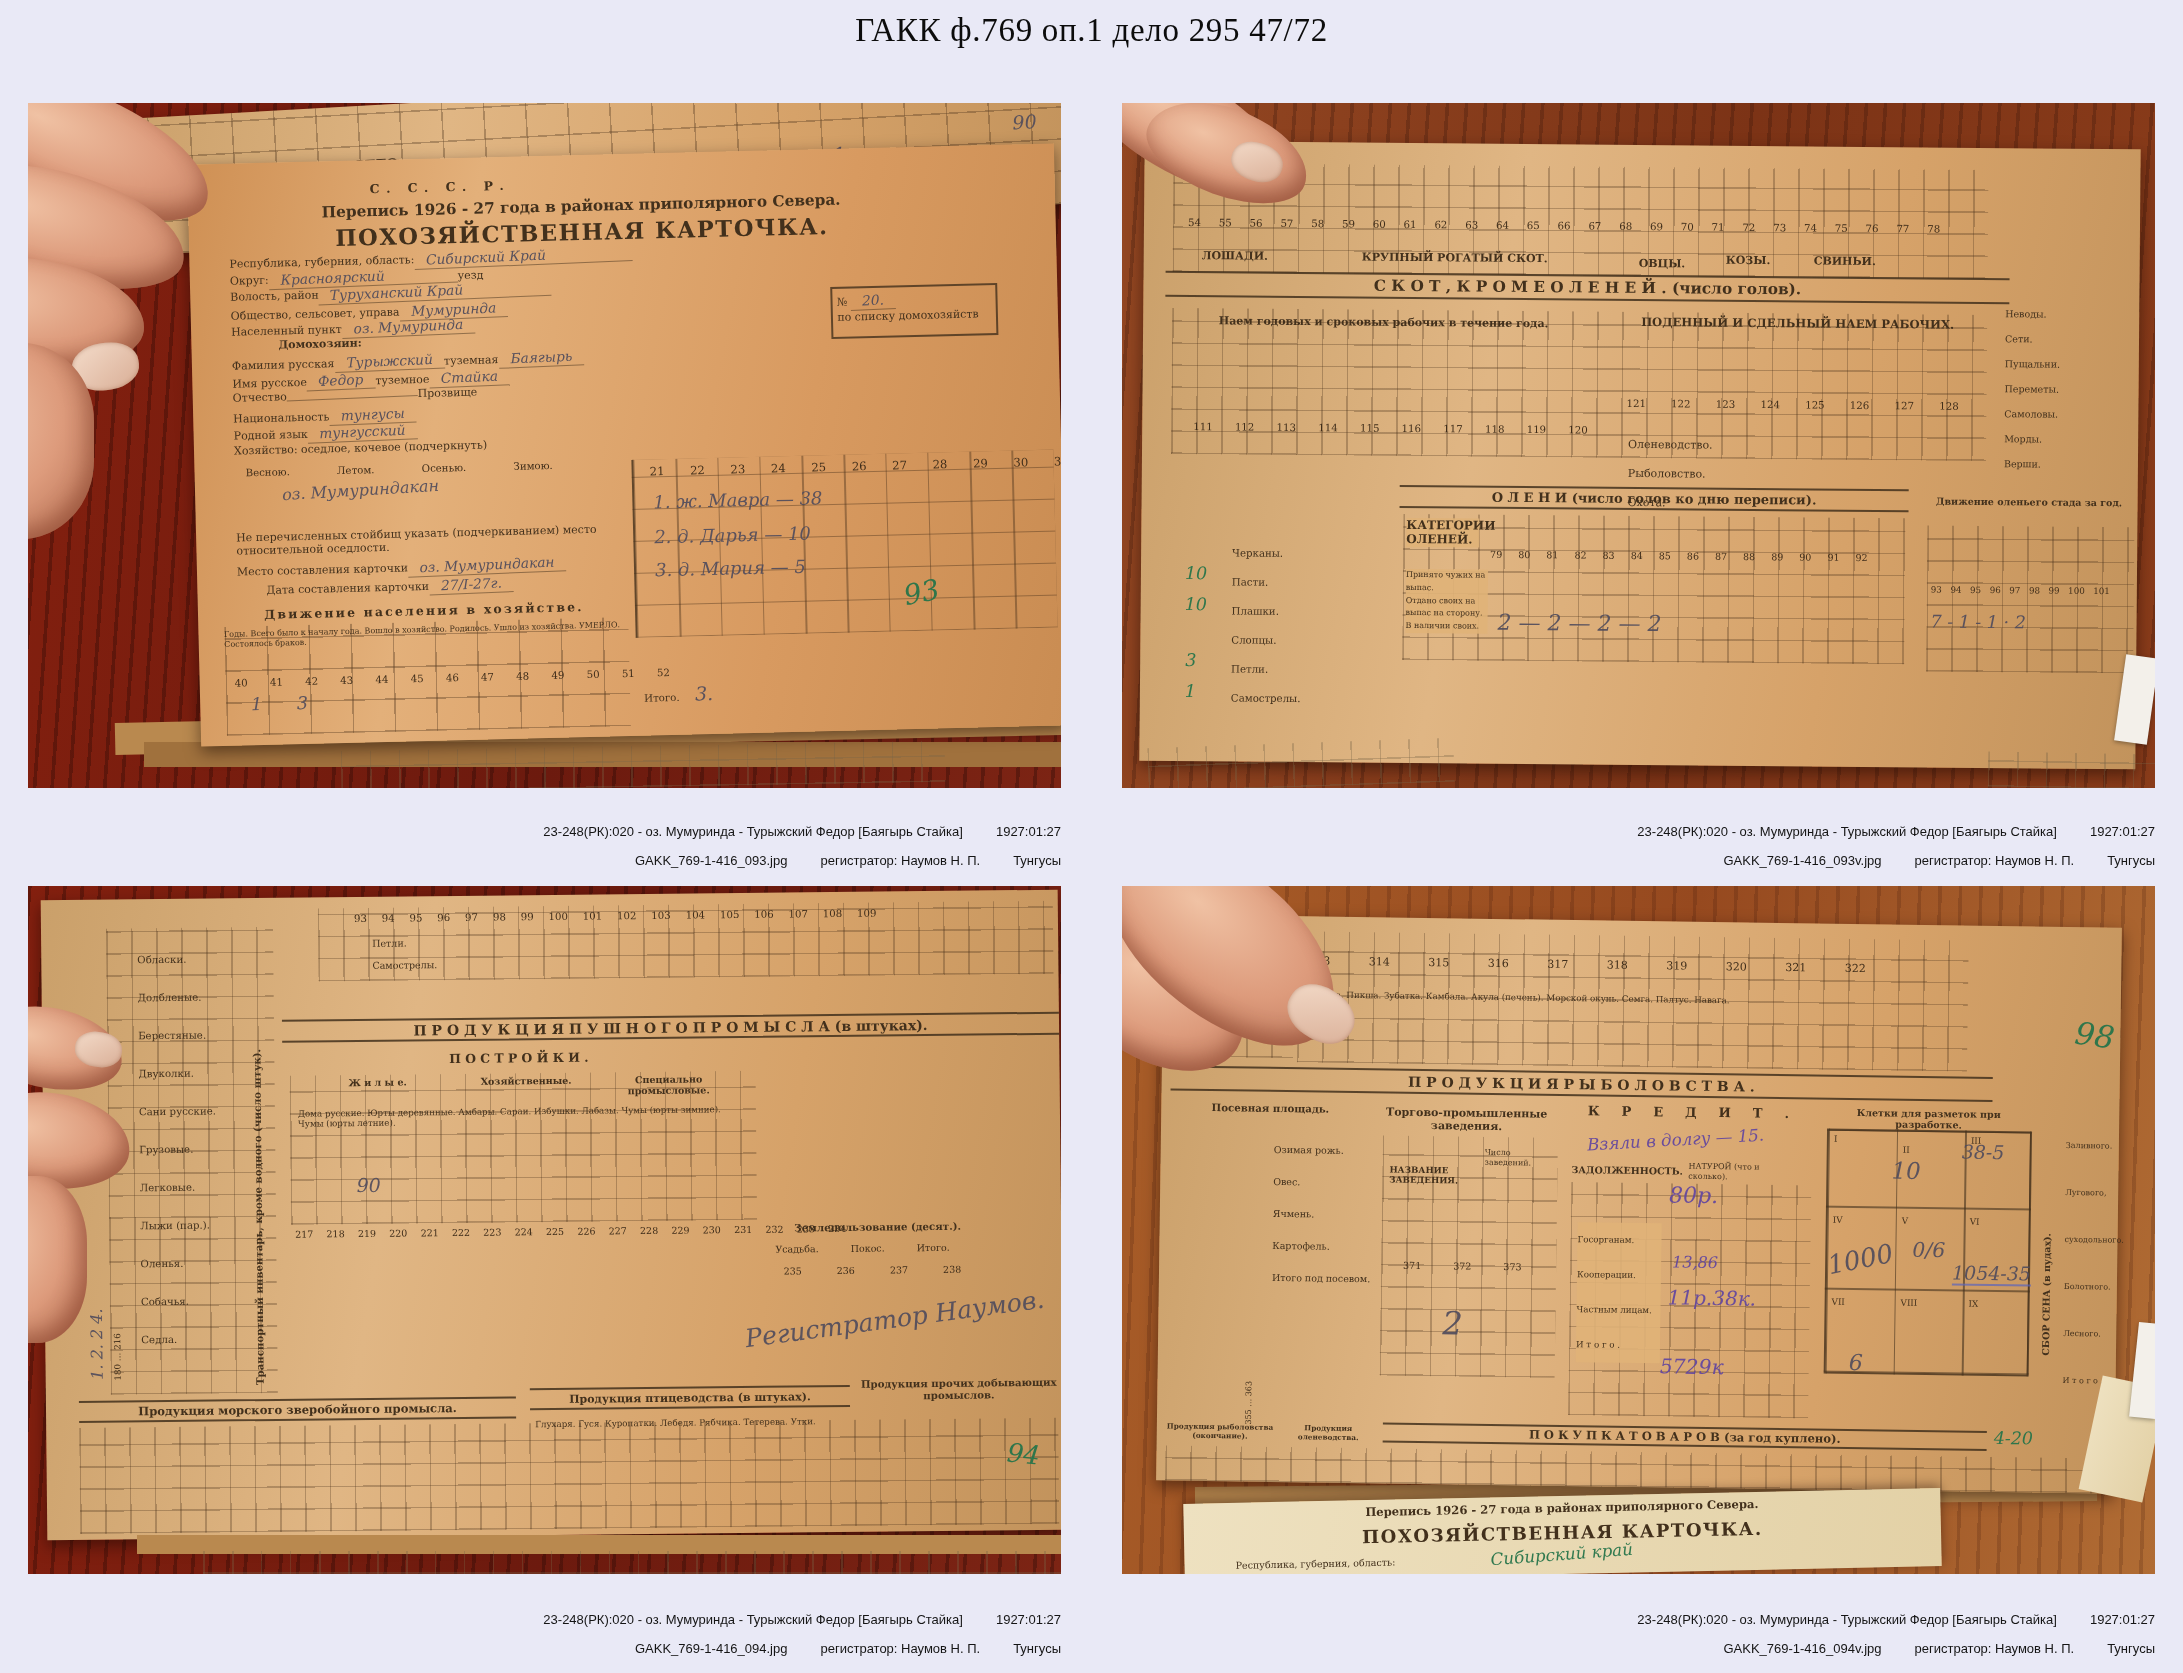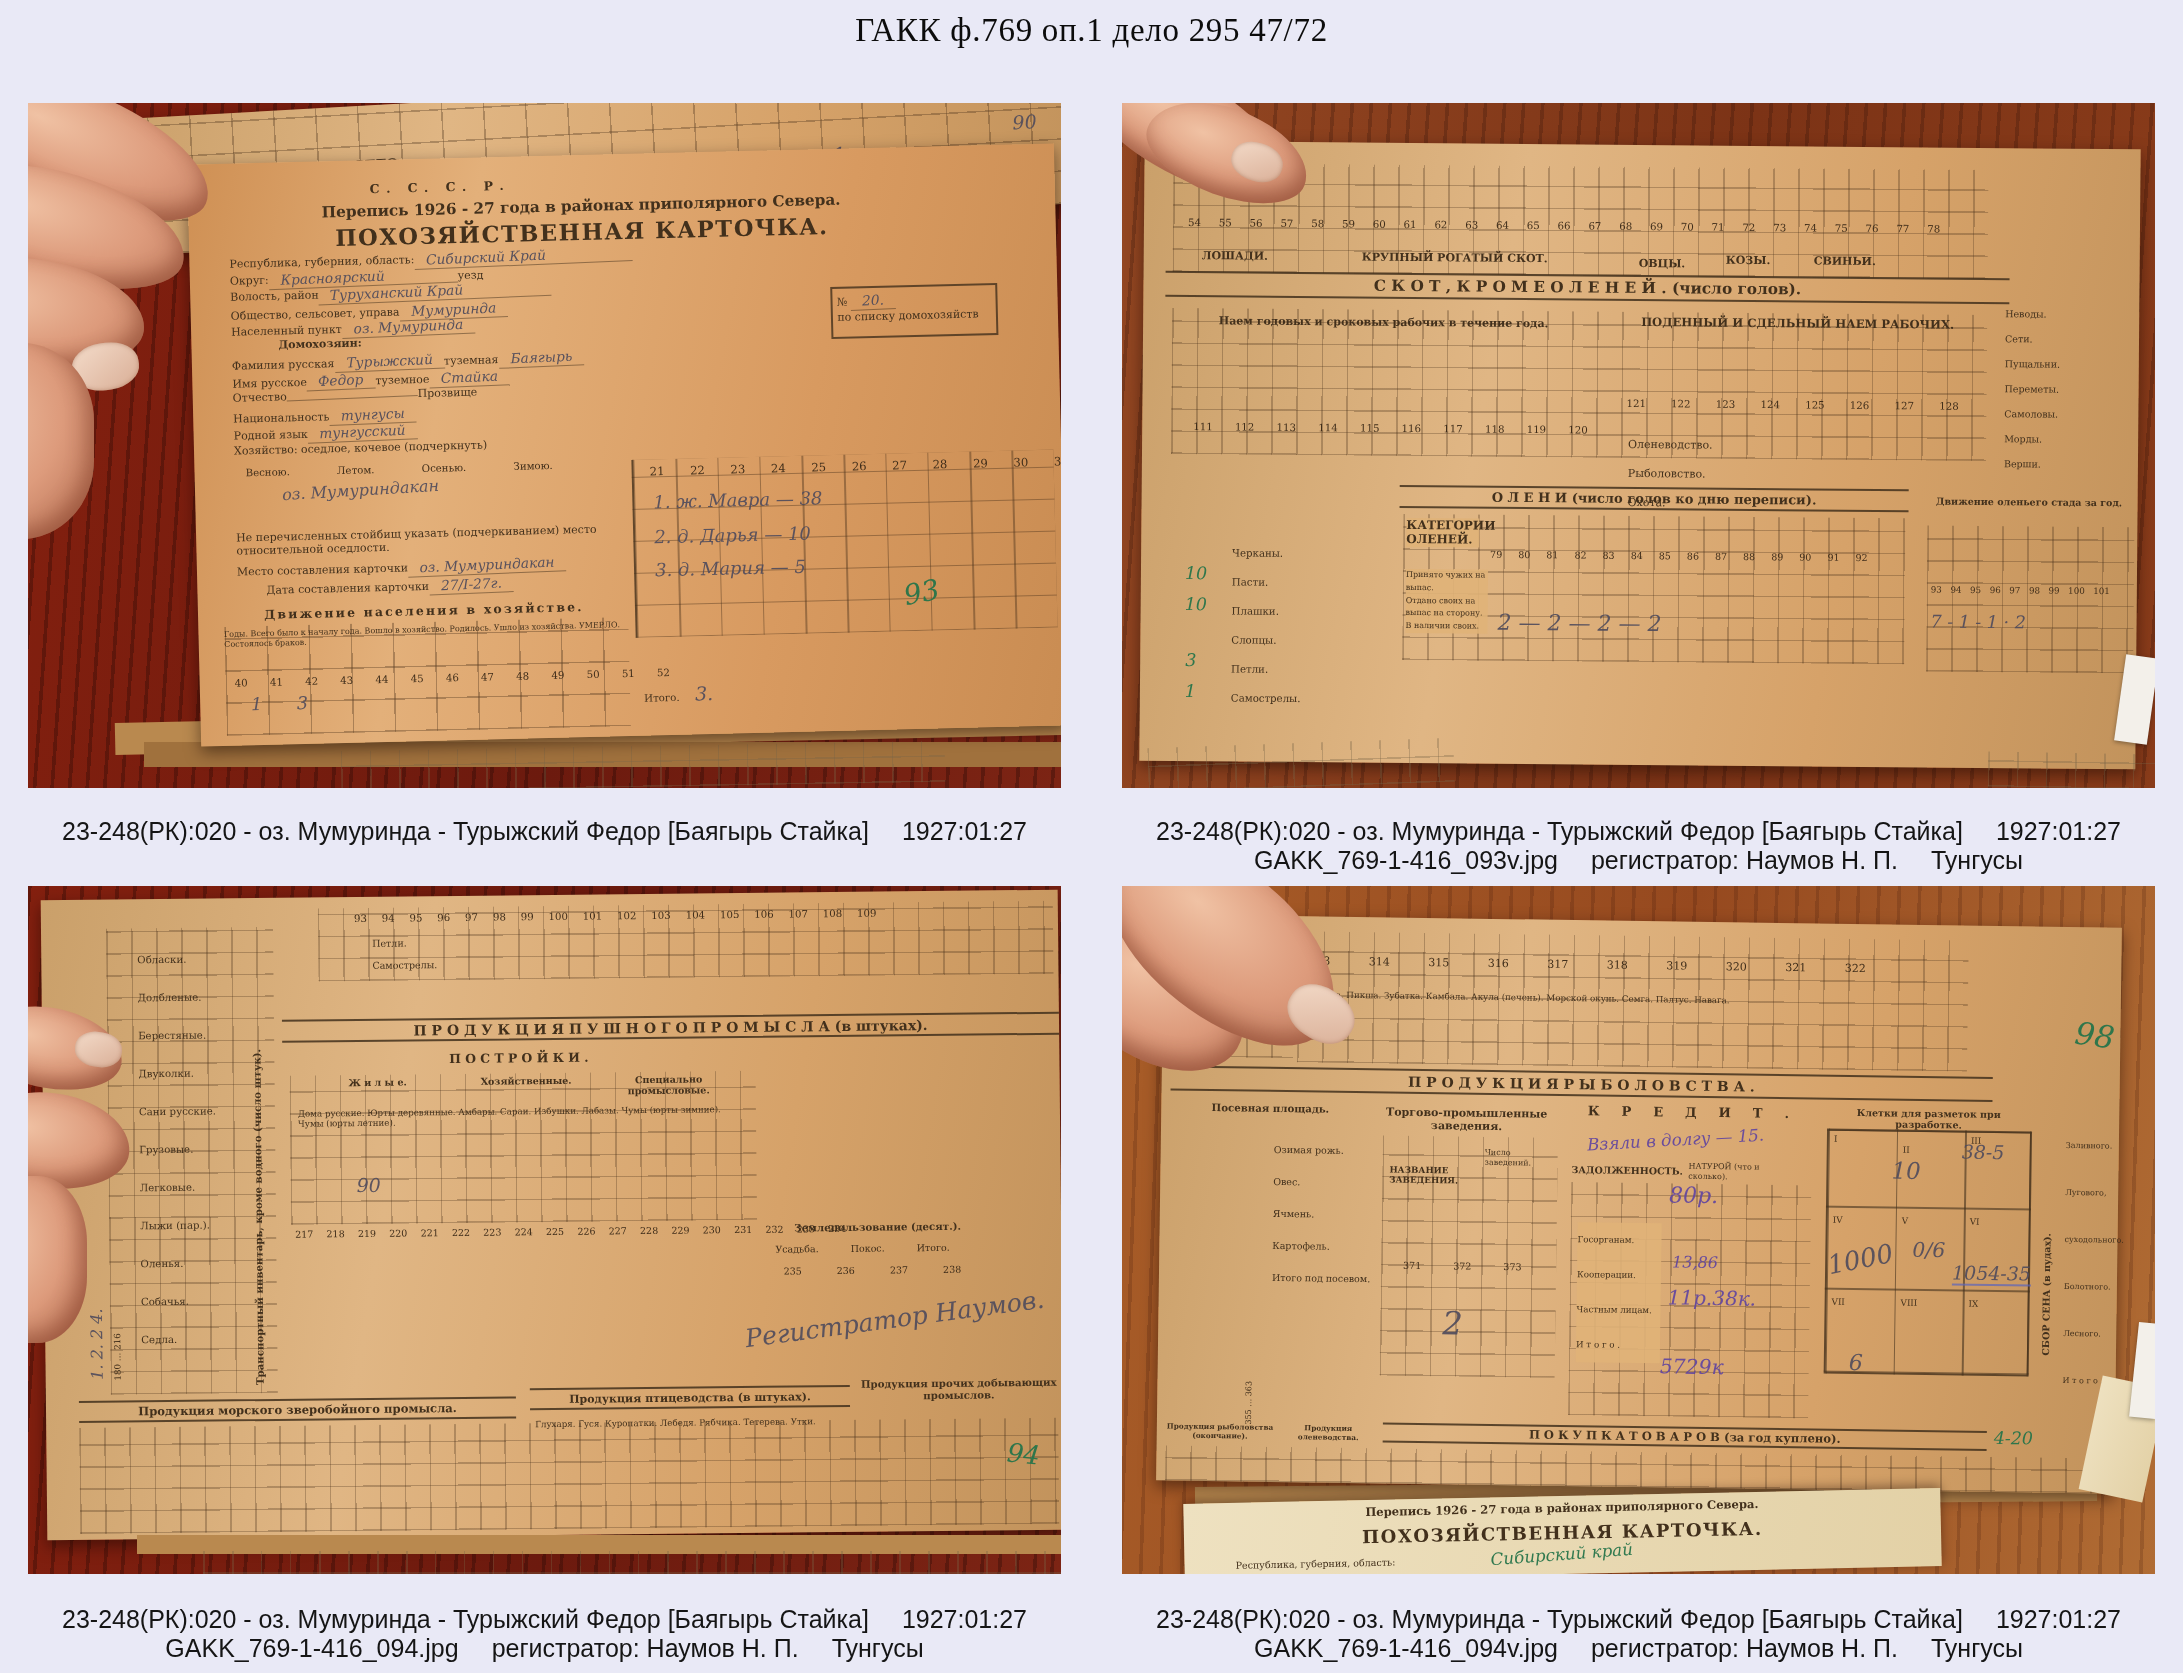--- a/index.html
+++ b/index.html
@@ -45,21 +45,21 @@
   .hw.v{color:rgba(100,72,158,.95)}
   .hwv{font-style:italic;color:rgba(80,76,92,.95);font-size:1.25em;display:inline-block;
     border-bottom:1.5px solid rgba(66,48,28,.5);padding:0 11.6px;transform:rotate(-1deg);min-width:65px}
   .finger{position:absolute;border-radius:48% 52% 50% 50%/55% 55% 45% 45%;
     background:radial-gradient(ellipse at 32% 38%,#f0c2a4,#dd9b7c 52%,#bd775a 88%);
     box-shadow:inset -7.3px -8.7px 19px rgba(120,50,30,.45)}
   .nail{position:absolute;border-radius:46%;background:linear-gradient(145deg,#f4dcca,#d9ae96);
     box-shadow:inset 0 0 4.4px rgba(150,90,60,.5)}
   .slip{position:absolute;background:#f3f0ea;box-shadow:0 1.5px 4.4px rgba(0,0,0,.35)}
   
-  .caption{position:absolute;text-align:center;font-size:25px;color:#151515;line-height:29px}
+  .caption{position:absolute;text-align:right;font-size:13px;color:#151515;line-height:29px}
   .gap{margin-left:33px}
 </style>
 </head>
 <body>
 
 <div class="title">ГАКК ф.769 оп.1 дело 295 47/72</div>
 
 <figure class="photo dark" style="left:28px;top:103px;width:1033px;height:685px">
 
   <div class="strip" style="left:87px;top:610px;width:946px;height:32px;background:#b9894f;transform:rotate(-1.2deg)"></div>
@@ -126,20 +126,23 @@
   <i class="finger" style="left:-87px;top:-11px;width:277px;height:109px;transform:rotate(22deg)"></i>
   <i class="finger" style="left:-102px;top:69px;width:262px;height:109px;transform:rotate(14deg)"></i>
   <i class="finger" style="left:-109px;top:156px;width:226px;height:109px;transform:rotate(6deg)"></i>
   <i class="nail" style="left:44px;top:240px;width:67px;height:47px;transform:rotate(-8deg)"></i>
   <i class="finger" style="left:-116px;top:240px;width:182px;height:196px;border-radius:40%"></i>
 </figure>
 
 <div class="caption" style="left:28px;top:817px;width:1033px">
   <div>
     <span>23-248(РК):020 - оз. Мумуринда - Турыжский Федор [Баягырь Стайка]</span><span class="gap">1927:01:27</span>
+  </div>
+  <div>
+    <span>GAKK_769-1-416_093.jpg</span><span class="gap">регистратор: Наумов Н. П.</span><span class="gap">Тунгусы</span>
   </div>
 </div>
 
 <figure class="photo" style="left:1122px;top:103px;width:1033px;height:685px">
   <div class="paper paper2" style="left:20.4px;top:42px;width:996px;height:620px;transform:rotate(.5deg)">
     <div class="gridf" style="left:29px;top:22px;width:815px;height:109px"></div>
     <div class="numrow" style="left:44px;top:76px;font-size:10.2px;word-spacing:14.6px">54 55 56 57 58 59 60 61 62 63 64 65 66 67 68 69 70 71 72 73 74 75 76 77 78</div>
     <div class="lbl b" style="left:58px;top:108px;font-size:11px">ЛОШАДИ.</div>
     <div class="lbl b" style="left:218px;top:108px;font-size:11px">КРУПНЫЙ РОГАТЫЙ СКОТ.</div>
     <div class="lbl b" style="left:495px;top:112px;font-size:11px">ОВЦЫ.</div>

